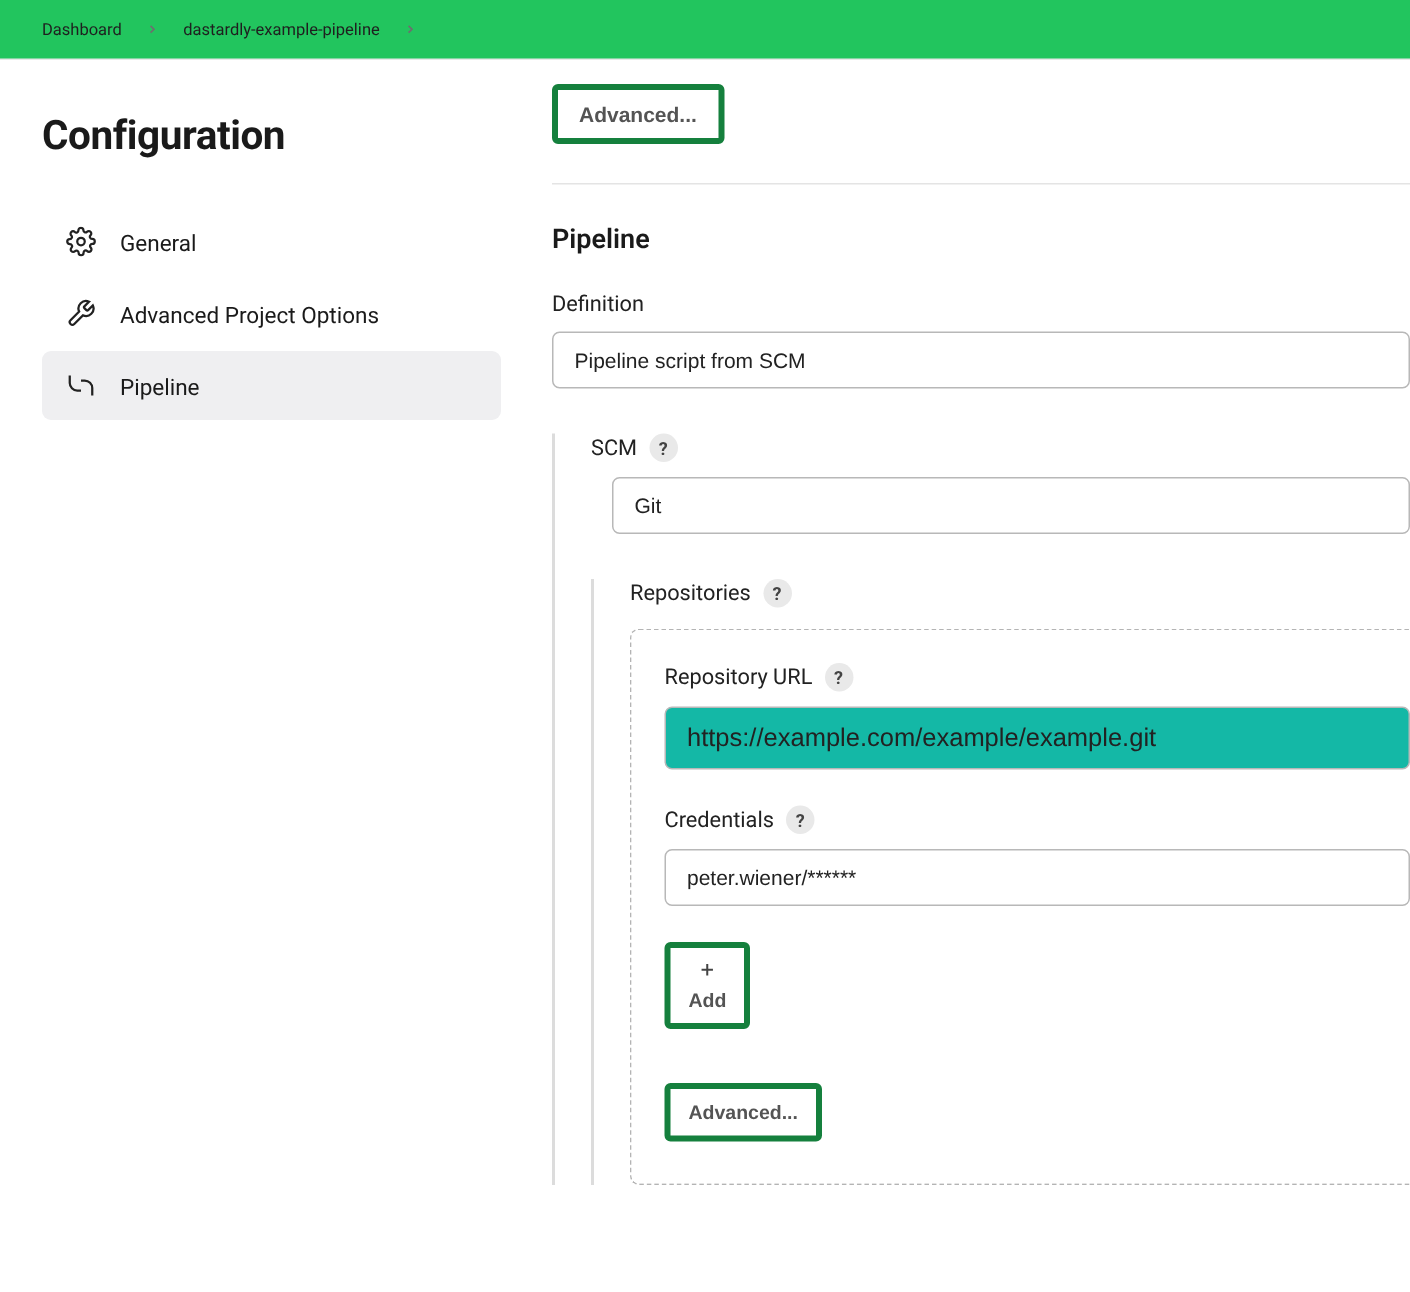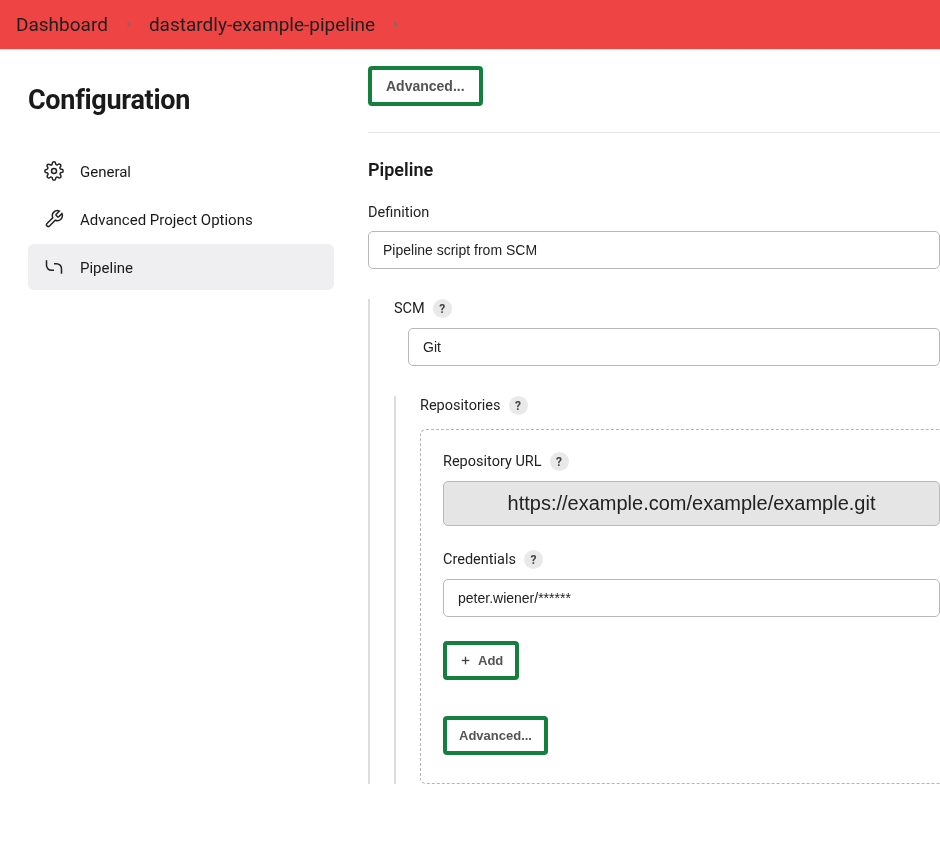--- a/index.html
+++ b/index.html
@@ -10,24 +10,24 @@
     body {
       font-family: -apple-system, BlinkMacSystemFont, "Segoe UI", Roboto, Helvetica, Arial, sans-serif;
       background: #ffffff;
       color: #1a1a1a;
       width: 940px;
     }
     .breadcrumb-bar {
       display: flex;
       align-items: center;
       gap: 16px;
-      padding: 13px 16px;
-      background: #ef4444;
+      padding: 13px 28px;
+      background: #22c55e;
       border-bottom: 1px solid #e8e8e8;
-      font-size: 19px;
+      font-size: 11px;
     }
     .breadcrumb-link {
       color: #1f1f1f;
       cursor: pointer;
     }
     .chevron-icon {
       color: #6e6e6e;
       display: inline-flex;
       align-items: center;
     }
@@ -122,24 +122,23 @@
       border-radius: 5px;
       font-size: 14px;
       background: #ffffff;
       color: #222;
     }
     .input {
       width: 100%;
       padding: 10px 14px;
       border: 1px solid #b8b8b8;
       border-radius: 5px;
-      font-size: 20px;
-      background: #e5e5e5;
+      font-size: 17px;
+      background: #14b8a6;
       color: #222;
-      text-align: center;
     }
     .nested-section {
       border-left: 2px solid #dcdcdc;
       padding-left: 24px;
       margin-top: 30px;
     }
     .dashed-box {
       border: 1px dashed #b4b4b4;
       border-right: none;
       border-top-left-radius: 6px;
@@ -147,20 +146,21 @@
       padding: 22px 0 28px 22px;
       margin-top: 14px;
       margin-bottom: 18px;
     }
     .field-group {
       margin-bottom: 24px;
     }
     .btn-small {
       padding: 8px 12px;
       font-size: 13px;
+      flex-direction: column;
     }
     .btn-plus svg {
       flex-shrink: 0;
     }
   </style>
 </head>
 <body>
 
 <div class="breadcrumb-bar">
   <span class="breadcrumb-link">Dashboard</span>

